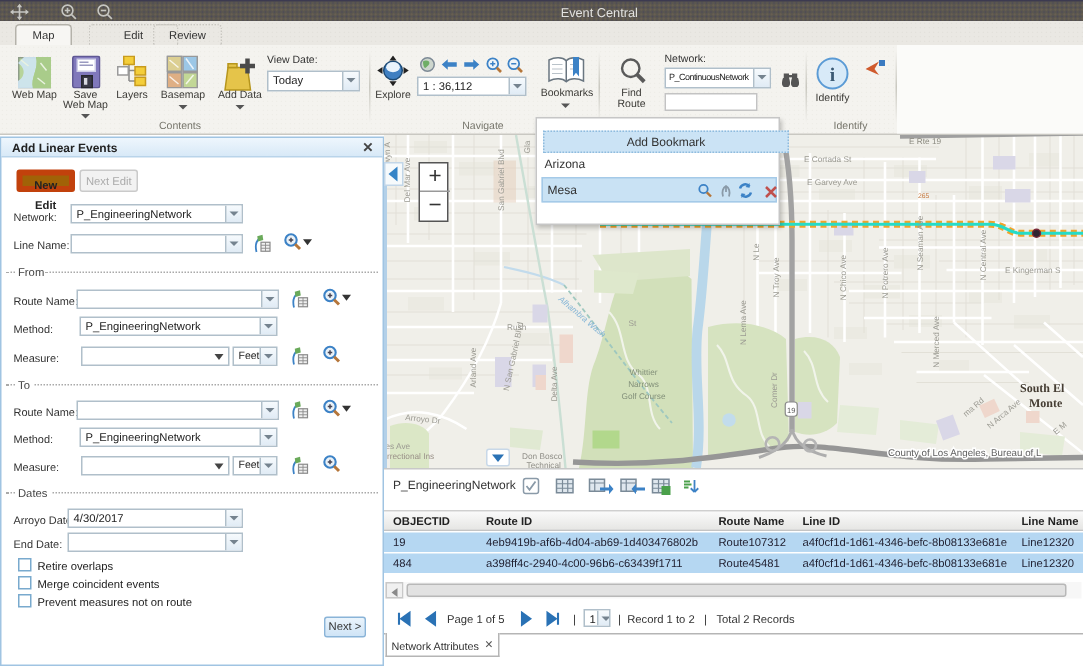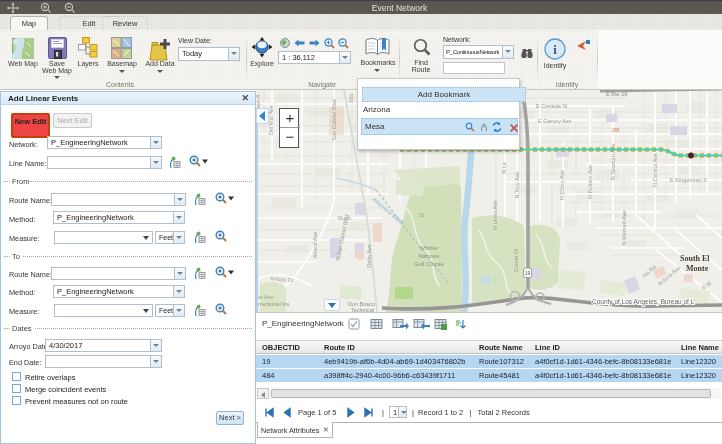--- a/index.html
+++ b/index.html
@@ -51,21 +51,21 @@
 #popup .az{position:absolute;left:5px;top:26px;font-size:8px;color:#333;}
 #popup .mesa{position:absolute;left:3px;top:39px;width:157px;height:17px;background:#c9e2f4;border:1px solid #a5cae8;font-size:8px;color:#333;line-height:15px;}
 #popup .mesa .t{margin-left:3px;text-align:right;}
 #popup .mico{position:absolute;top:3px;width:10px;height:10px;font-size:8px;line-height:10px;text-align:center;}
 </style>
 </head>
 <body>
 <div id="app">
 
   <div class="abs" id="topbar">
-    <div class="abs ttl">Event Network</div>
+    <div class="abs ttl">Event Central</div>
     <svg class="abs" style="left:6px;top:1px" width="72" height="12" viewBox="0 0 72 12">
       <g stroke="#c6c6c1" stroke-width="1.1" fill="none">
         <path d="M7 1.5 L7 10.5 M2.5 6 L11.5 6"></path>
         <path d="M7 0.5 L8.8 2.8 L5.2 2.8 Z M7 11.5 L8.8 9.2 L5.2 9.2 Z M0.7 6 L3 4.2 L3 7.8 Z M13.3 6 L11 4.2 L11 7.8 Z" fill="#c6c6c1" stroke="none"></path>
         <circle cx="39" cy="5" r="3.6"></circle>
           <path d="M41.7 7.7 L44.6 10.6"></path>
           <path d="M37.2 5 L40.8 5 M39 3.2 L39 6.8"></path>
         <circle cx="63" cy="5" r="3.6"></circle>
           <path d="M65.7 7.7 L68.6 10.6"></path>
           <path d="M61.2 5 L64.8 5"></path>
@@ -402,21 +402,21 @@
           <path d="M1.5 1.5 L7.5 7.5 M7.5 1.5 L1.5 7.5" stroke="#c0504d" stroke-width="1.5"></path>
         </svg>
     </div>
   </div>
 
   <div class="abs" id="panel">
     <div class="abs" id="phead">
         <span class="t">Add Linear Events</span>
         <span class="x">✕</span>
       </div>
-    <div class="abs pbtn" style="left:10px;top:21px;width:39px;height:25px;background:#ef4444;border:2px solid #c2410c;line-height:13px;font-weight:bold;color:#222;">New Edit</div>
+    <div class="abs pbtn" style="left:10px;top:21px;width:39px;height:15px;background:#a16207;border:4px solid #c2410c;line-height:13px;font-weight:bold;color:#222;">New Edit</div>
     <div class="abs pbtn" style="left:52px;top:21px;width:39px;height:15px;background:#f2f2f2;border:1px solid #cacaca;line-height:13px;color:#aaa;">Next Edit</div>
 
     <div class="abs rlabel" style="left:8px;top:48px;">Network:</div>
     <div class="abs combo" style="left:46px;top:44px;width:115px;height:13px;">
         <span class="val">P_EngineeringNetwork</span>
         <span class="cbtn"></span>
       </div>
 
     <div class="abs rlabel" style="left:8px;top:67px;">Line Name:</div>
     <div class="abs combo" style="left:46px;top:64px;width:115px;height:13px;">

